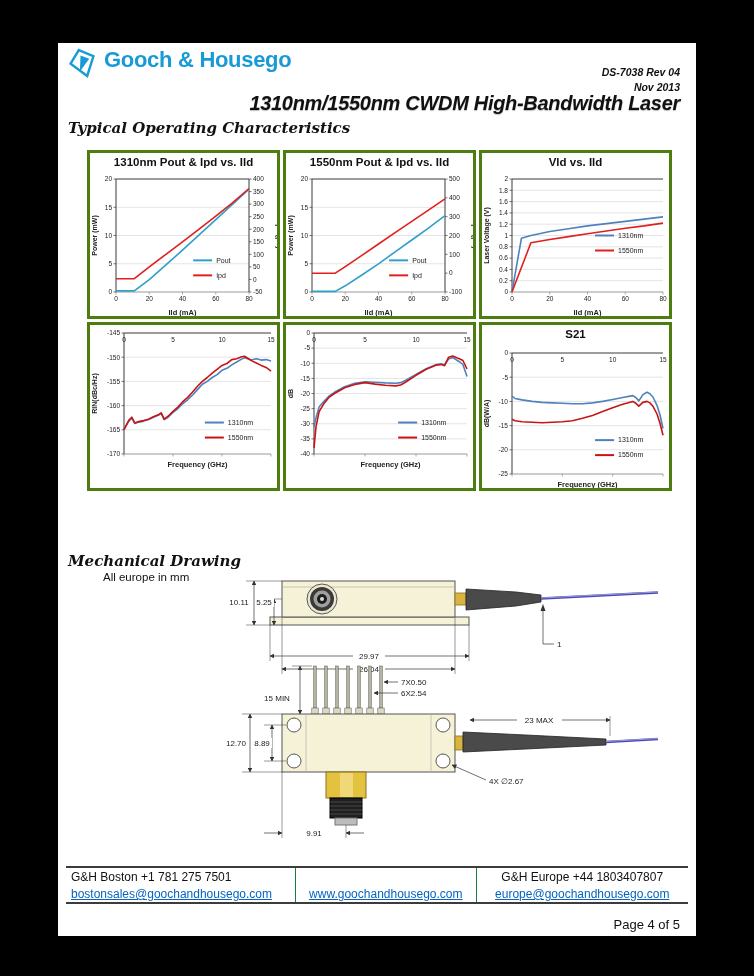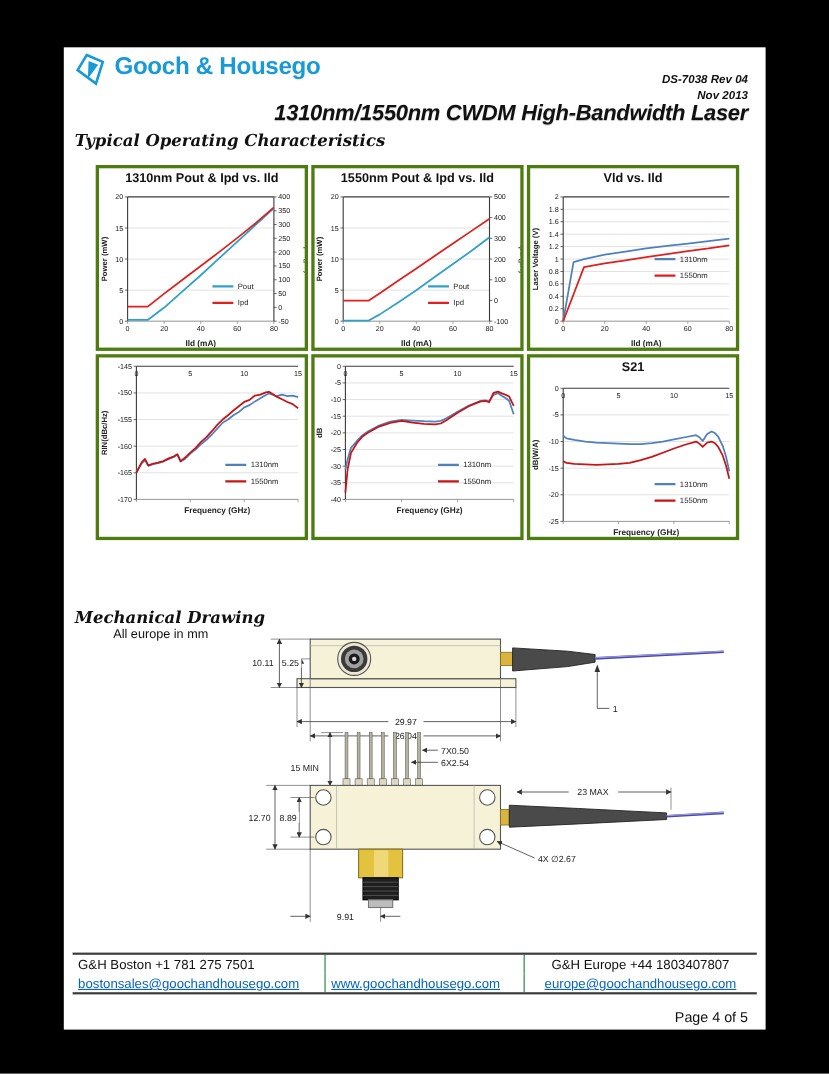--- a/index.html
+++ b/index.html
@@ -33,21 +33,21 @@
   .mech text{font-size:8px;fill:#222;font-family:"Liberation Sans",sans-serif;}
   .dim{stroke:#333;stroke-width:0.7;fill:none;}
   .ext{stroke:#333;stroke-width:0.5;fill:none;}
   .lbl-bg{fill:#fff;}
 
   
   .footer{position:absolute;left:8px;right:8px;top:823px;
           border-top:2px solid #3c3c3c;border-bottom:2px solid #3c3c3c;}
   .frow{display:grid;grid-template-columns:37% 29% 34%;}
   .fcell{padding:2px 5px 1px 5px;font-size:12px;white-space:nowrap;}
-  .fcell.mid{}
+  .fcell.mid{text-align:center;}
   .fcell.right{text-align:center;}
   .sep{border-right:1px solid #15803d;}
   a.flink{color:#0563c1;text-decoration:underline;}
   .pagenum{position:absolute;right:16px;top:874px;font-size:13px;}
 </style>
 </head>
 <body>
 
 <div class="page">
 

